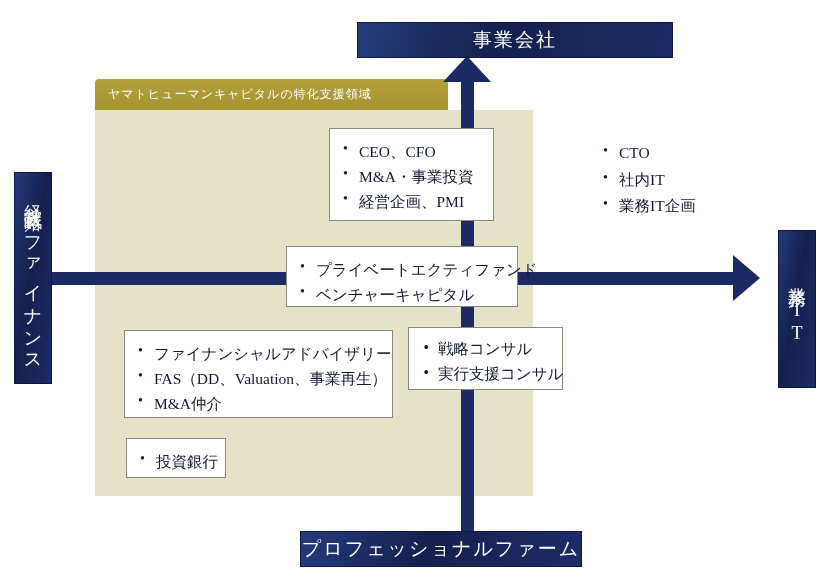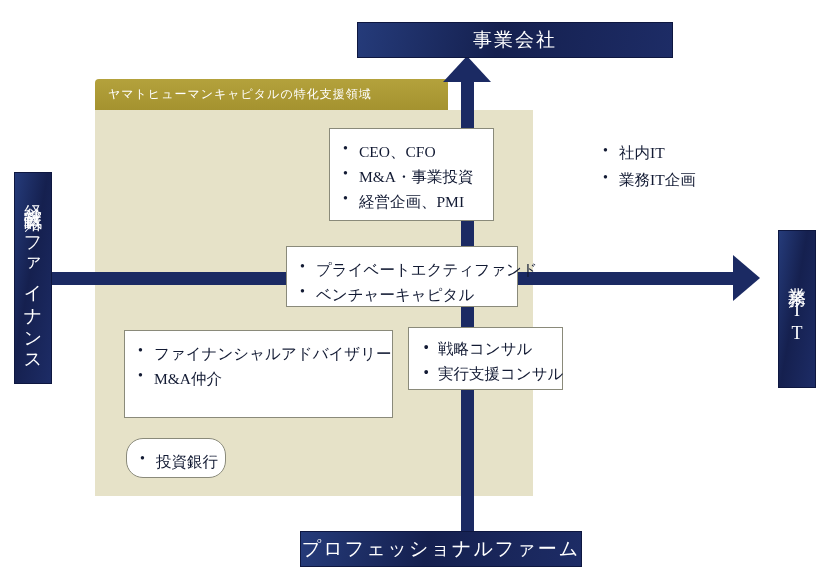--- a/index.html
+++ b/index.html
@@ -130,21 +130,21 @@
     position: absolute;
   }
   .plainlist li {
     line-height: 1.72;
   }
 
   #box-exec    { left: 329px; top: 128px; width: 165px; height: 93px; }
   #box-fund    { left: 286px; top: 246px; width: 232px; height: 61px; }
   #box-fas     { left: 124px; top: 330px; width: 269px; height: 88px; }
   #box-consul  { left: 408px; top: 327px; width: 155px; height: 63px; font-family: Liberation Mono, monospace; }
-  #box-ib      { left: 126px; top: 438px; width: 100px; height: 40px; border-radius: 17px; }
+  #box-ib      { left: 126px; top: 438px; width: 100px; height: 40px; }
 
   #list-it-top { left: 602px; top: 140px; }
   #list-it-bot { left: 602px; top: 398px; }
 </style>
 </head>
 <body>
 
 <div id="canvas">
 
   <div id="panel"></div>
@@ -171,38 +171,40 @@
     <ul>
       <li>CEO、CFO</li>
       <li>M&amp;A・事業投資</li>
       <li>経営企画、PMI</li>
     </ul>
   </div>
 
   <div class="box" id="box-fas">
     <ul>
       <li>ファイナンシャルアドバイザリー</li>
+      <li>FAS（DD、Valuation、事業再生）</li>
       <li>M&amp;A仲介</li>
     </ul>
   </div>
 
   <div class="box" id="box-consul">
     <ul>
       <li>戦略コンサル</li>
       <li>実行支援コンサル</li>
     </ul>
   </div>
 
   <div class="box" id="box-ib">
     <ul>
       <li>投資銀行</li>
     </ul>
   </div>
 
   <div class="plainlist" id="list-it-top">
     <ul>
+      <li>CTO</li>
       <li>社内IT</li>
       <li>業務IT企画</li>
     </ul>
   </div>
 
 
 </div>
 
 </body></html>

